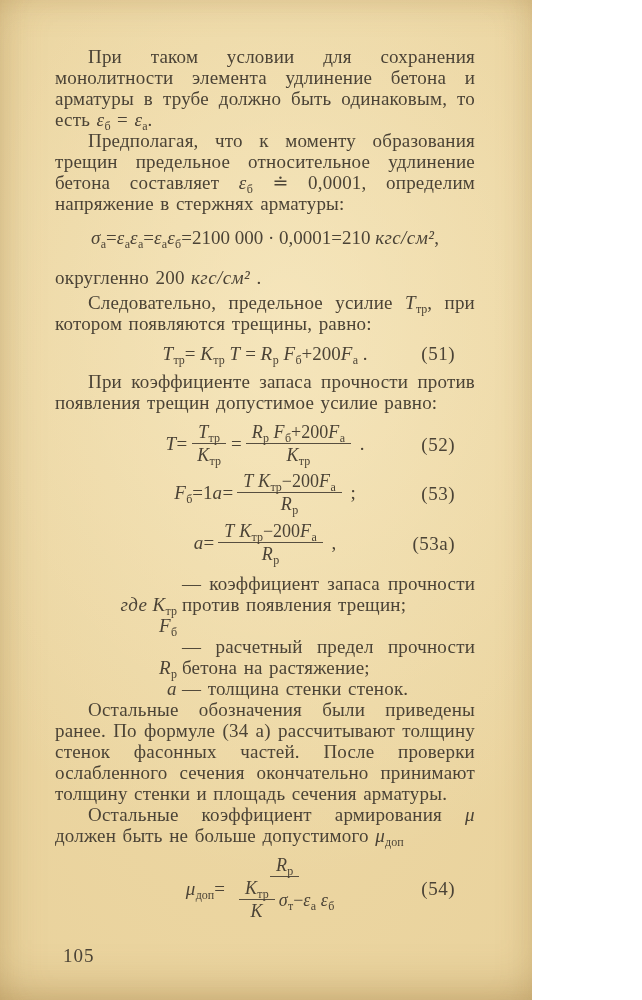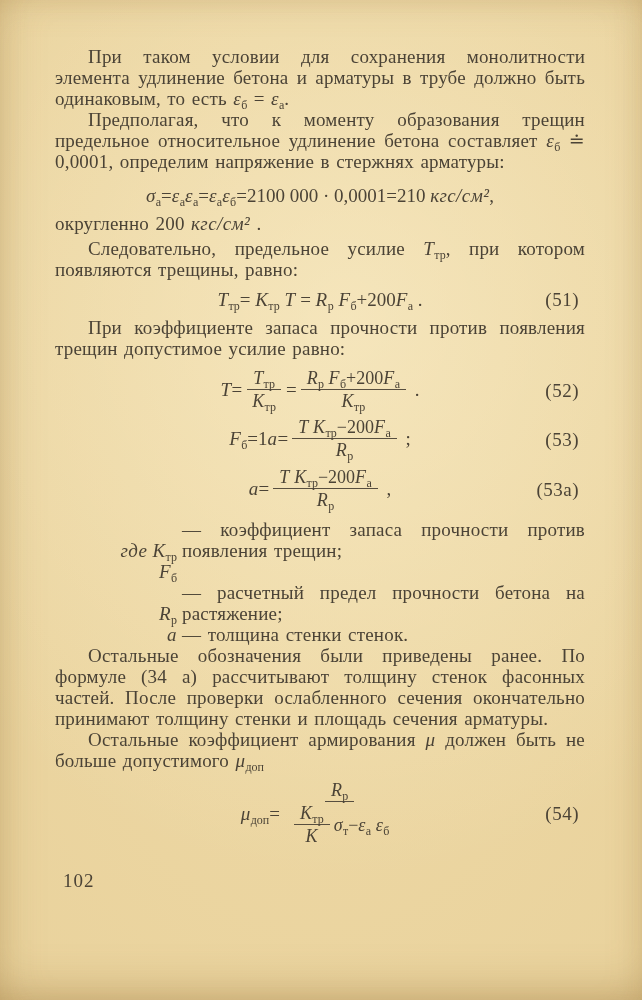--- a/index.html
+++ b/index.html
@@ -10,21 +10,21 @@
     width: 642px;
     height: 1000px;
     overflow: hidden;
     font-family: "Liberation Serif", "DejaVu Serif", serif;
     font-size: 19px;
     line-height: 21px;
     color: #4b4336;
   }
   .page {
     position: relative;
-    width: 642px;
+    width: 532px;
     height: 1000px;
     box-sizing: border-box;
     padding: 46px 57px 0 55px;
     background:
       radial-gradient(ellipse 130% 90% at 54% 32%, rgba(255,246,216,0.45) 0%, rgba(255,246,216,0) 62%),
       radial-gradient(ellipse 120% 120% at 50% 48%, #eed9a6 0%, #e9d29c 62%, #dfc78d 100%);
     box-shadow:
       inset 0 -28px 45px -22px rgba(139,100,42,0.38),
       inset 0 18px 42px -24px rgba(150,112,52,0.28),
       inset 28px 0 50px -30px rgba(150,112,52,0.22),
@@ -59,21 +59,21 @@
     margin: 6px 0;
   }
   .eq-body {
     display: inline-flex;
     align-items: center;
     vertical-align: middle;
     white-space: pre;
   }
   .eq-num {
     position: absolute;
-    right: 6px;
+    right: 20px;
     top: 50%;
     transform: translateY(-50%);
     letter-spacing: 0.5px;
   }
   .frac {
     display: inline-flex;
     flex-direction: column;
     align-items: center;
     margin: 0 4px;
     font-size: 18px;
@@ -87,21 +87,21 @@
     border-bottom: 1.4px solid #574e3f;
     white-space: pre;
   }
   .frac .den {
     display: inline-flex;
     align-items: center;
     justify-content: center;
     padding: 1px 6px 0;
     white-space: pre;
   }
-  .eq-sigma { margin: 11px 0 7px; }
+  .eq-sigma { margin: 11px 0 19px; }
   .eq-51 { margin: 7px 0; }
   .eq-52 { margin: 9px 0 5px; }
   .eq-53 { margin: 6px 0; }
   .eq-53a { margin: 7px 0 9px; }
   .eq-54 { margin: 9px 0 0; }
   .defs {
     margin: 2px 0 0 30px;
   }
   .def-row {
     display: flex;
@@ -187,15 +187,15 @@
 
   <p class="body"><span class="txt">Остальные обозначения были приведены ранее. По формуле (34 а) рассчитывают толщину стенок фасонных частей. После проверки ослабленного сечения окончательно принимают толщину стенки и площадь сечения арматуры.</span></p>
 
   <p class="body"><span class="txt">Остальные коэффициент армирования </span><span class="sym"><i class="var">μ</i></span><span class="txt"> должен быть не больше допустимого </span><span class="sym"><i class="var">μ</i><sub>доп</sub></span></p>
 
   <div class="eq eq-54">
     <span class="eq-body"><span class="sym"><i class="var">μ</i><sub>доп</sub></span><span class="txt">=</span><span class="frac"><span class="num"><span class="sym"><i class="var">R</i><sub>р</sub></span></span><span class="den"><span class="frac"><span class="num"><span class="sym"><i class="var">К</i><sub>тр</sub></span></span><span class="den"><span class="sym"><i class="var">К</i></span></span></span><span class="sym"><i class="var">σ</i><sub>т</sub></span><span class="txt">−</span><span class="sym"><i class="var">ε</i><sub>а</sub></span><span class="txt"> </span><span class="sym"><i class="var">ε</i><sub>б</sub></span></span></span></span>
     <span class="eq-num">(54)</span>
   </div>
 
-  <div class="page-number">102</div>
+  <div class="page-number">105</div>
 
 </div>
 
 </body></html>

